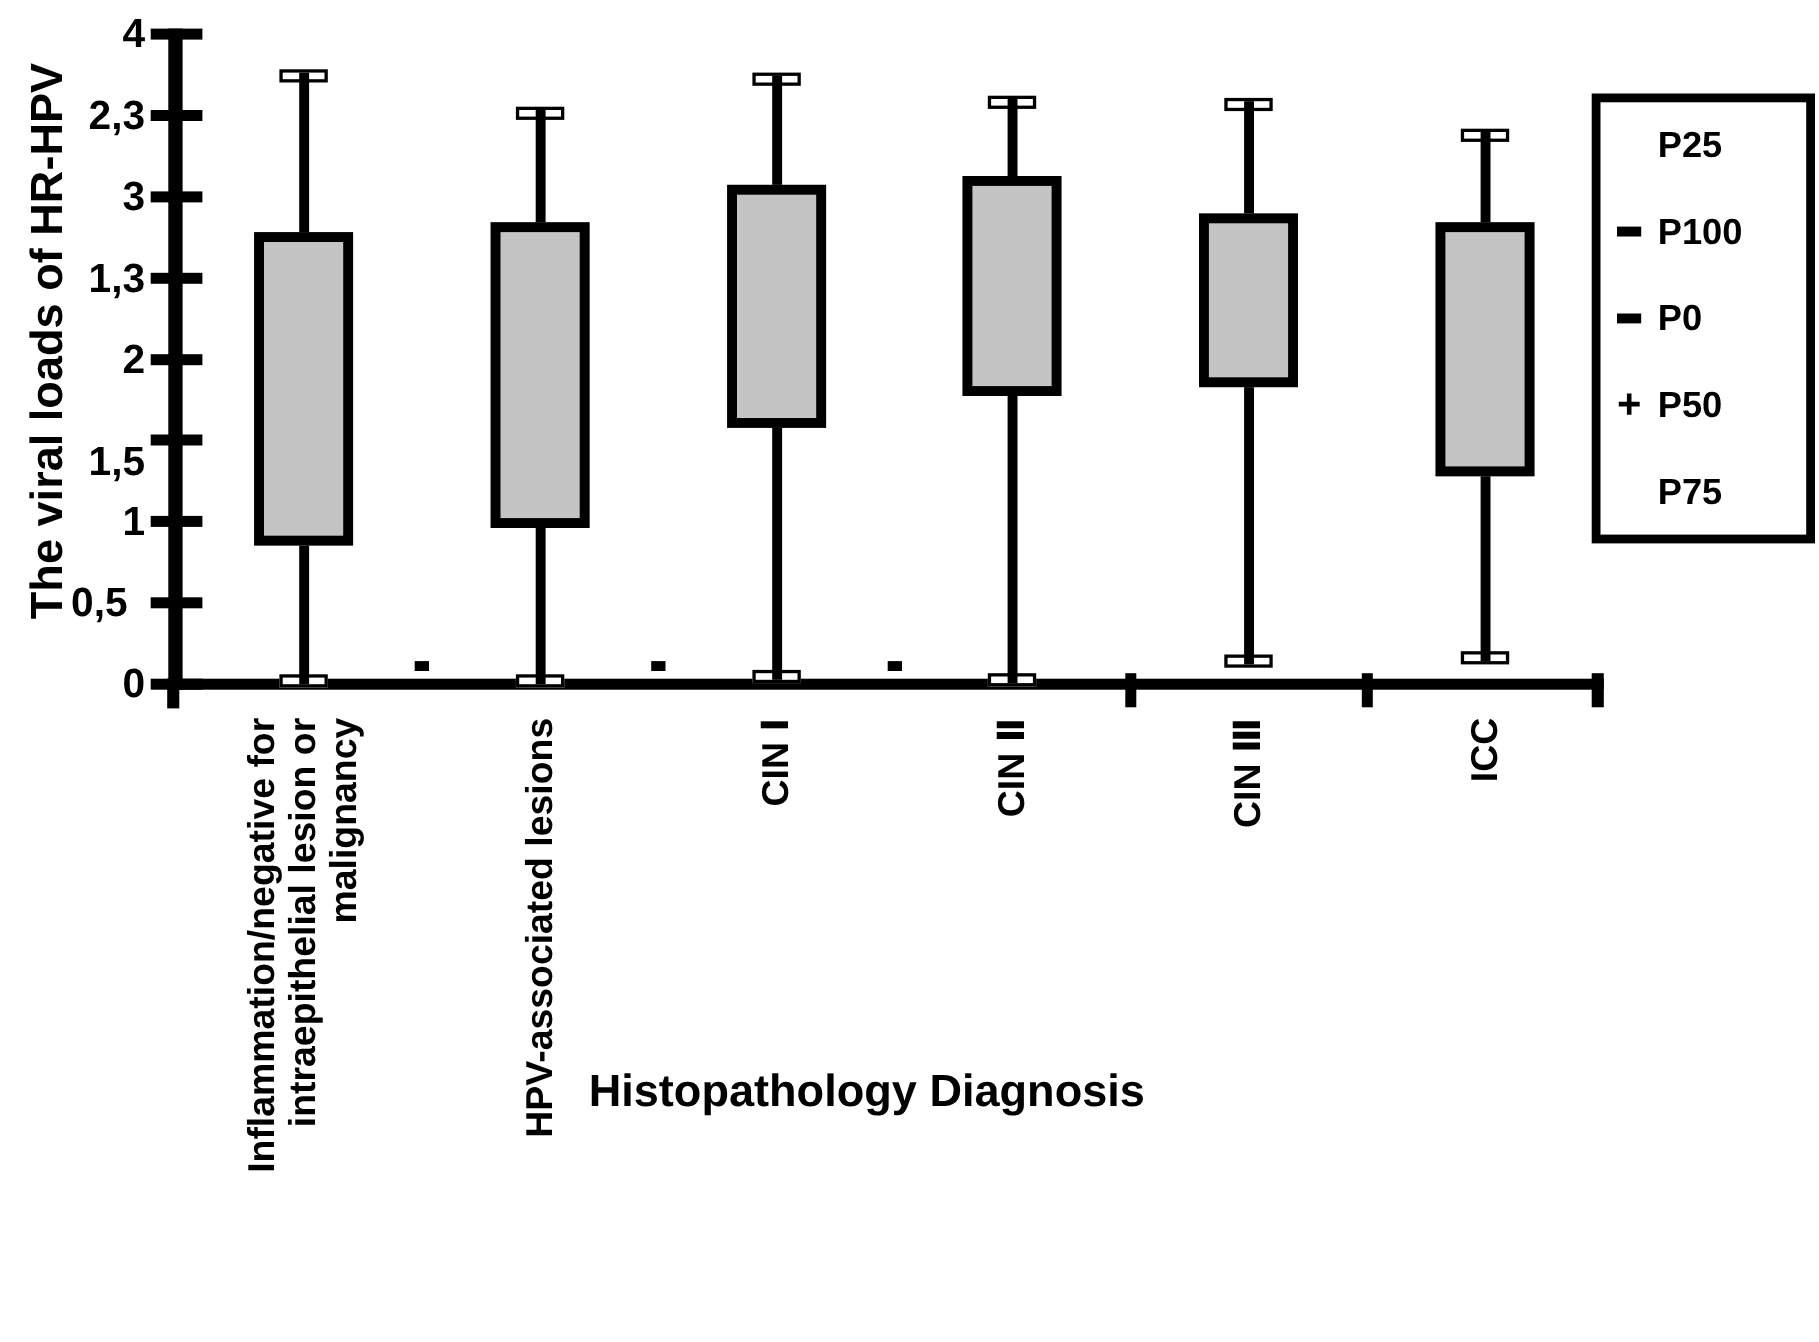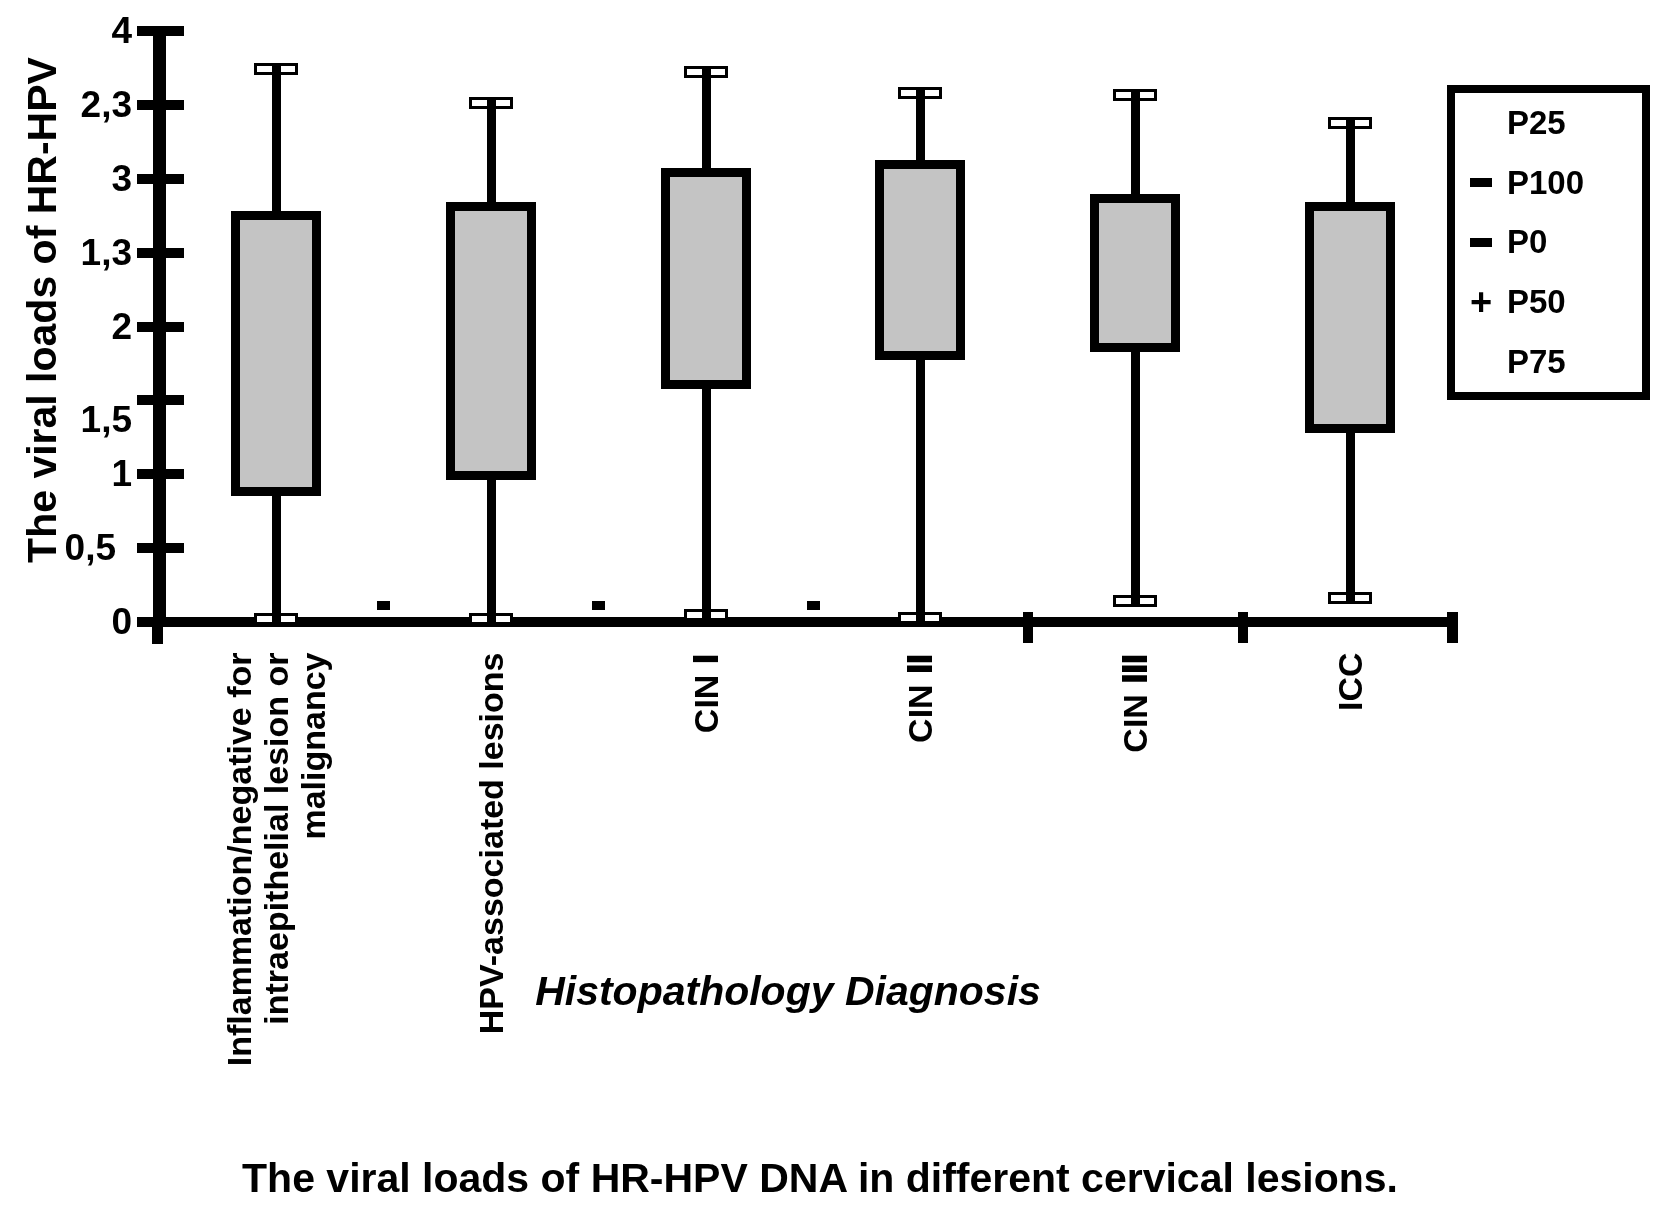--- a/index.html
+++ b/index.html
@@ -110,23 +110,23 @@
         <div>CIN Ⅱ</div>
       </div>
       <div class="xcat-label" style="left: 905px; top: 863.5px; width: 460px; height: 37px;">
         <div>CIN Ⅲ</div>
       </div>
       <div class="xcat-label" style="left: 1120px; top: 863.5px; width: 460px; height: 37px;">
         <div>ICC</div>
       </div>
     </div>
 
-  <div id="xlabel" style="left:488px;top:968px;width:600px;font-style:italic;">Histopathology Diagnosis</div>
+  <div id="xlabel" style="left:488px;top:968px;width:600px;">Histopathology Diagnosis</div>
 
-  <div id="legend" style="left:1447px;top:85px;width:203px;height:315px;">
+  <div id="legend" style="left:1447px;top:85px;width:203px;height:409px;">
       <div class="legend-row">
         <div class="legend-sym"></div>
         <div class="legend-label">P25</div>
       </div>
       <div class="legend-row">
         <div class="legend-sym">
           <div class="legend-dash" style="width: 22px; height: 9px;"></div>
         </div>
         <div class="legend-label">P100</div>
       </div>
@@ -141,14 +141,13 @@
           <span class="legend-plus">+</span>
         </div>
         <div class="legend-label">P50</div>
       </div>
       <div class="legend-row">
         <div class="legend-sym"></div>
         <div class="legend-label">P75</div>
       </div>
     </div>
 
-  <div id="caption" style="left:120px;top:1155px;width:1400px;">The viral loads of HR-HPV DNA in different cervical lesions.</div>
 </div>
 
 </body></html>

